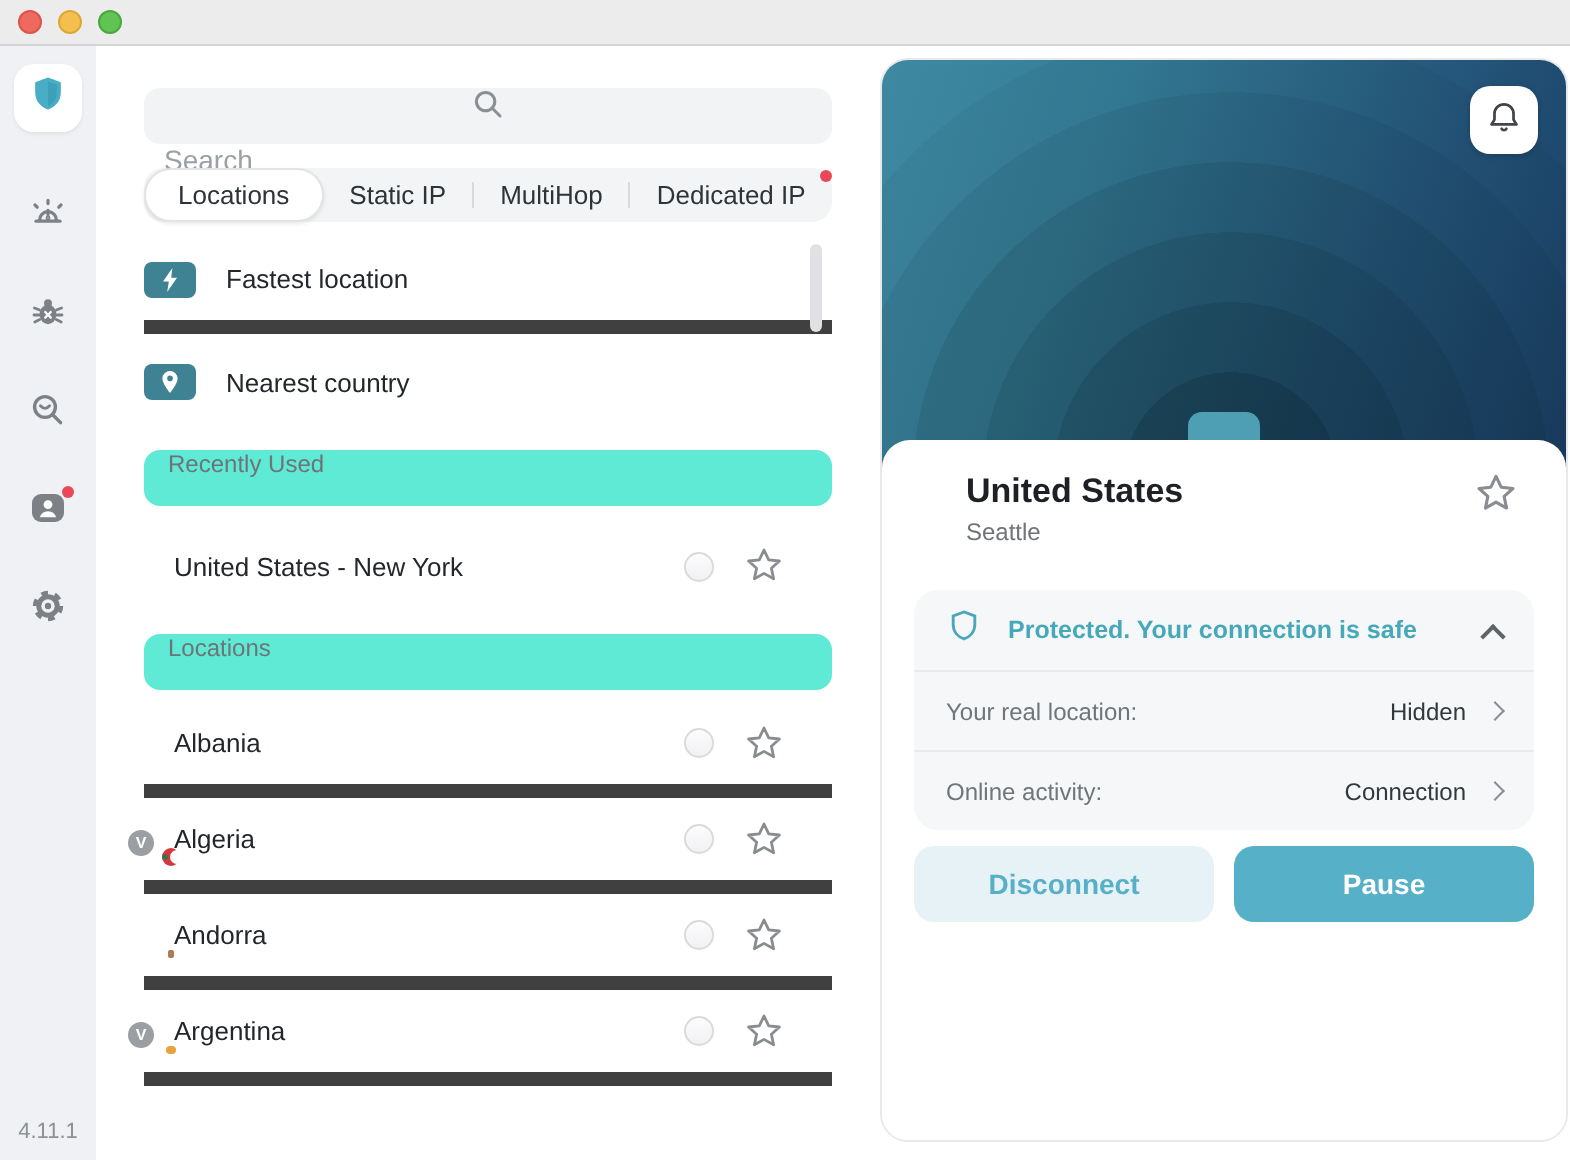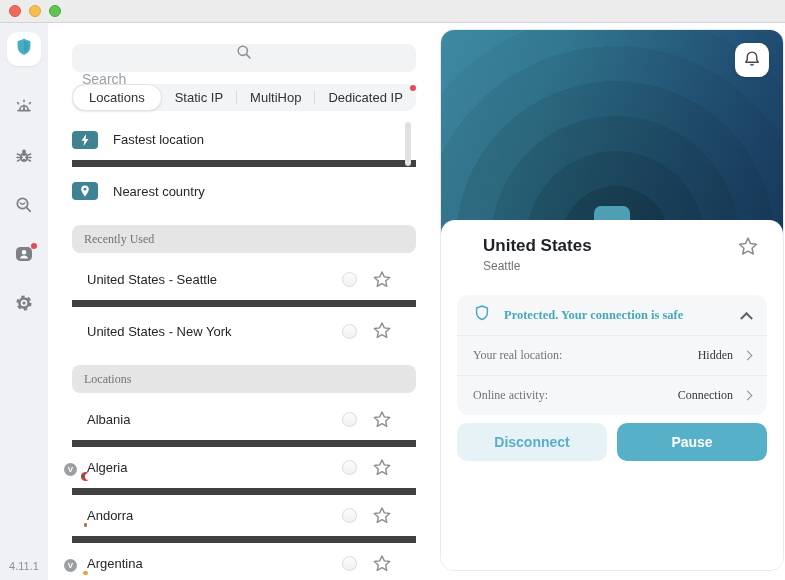--- a/index.html
+++ b/index.html
@@ -50,22 +50,22 @@
 
   .rowlist{margin-top:8px;}
   .row{height:48px;display:flex;align-items:center;border-bottom:7px solid #404040;}
   .row.nodiv{border-bottom:none;}
   .icbox{width:26px;height:18px;border-radius:4px;background:#3e8294;display:flex;
          align-items:center;justify-content:center;flex:0 0 auto;}
   .rowlabel{font-size:13px;color:#23272b;margin-left:15px;}
   .rowright{margin-left:auto;display:flex;align-items:center;gap:15px;padding-right:24px;}
   .loaddot{width:15px;height:15px;border-radius:50%;border:1.5px solid #d9dadc;
            background:linear-gradient(#fcfcfd,#f1f1f3);}
-  .sechead{height:28px;background:#e5e5e5;border-radius:8px;display:flex;align-items:center;
-           padding:0 12px;font-size:12px;color:#6f7478;margin:10px 0 6px;font-family:Liberation Serif, serif;}
+  .sechead{height:28px;background:#5eead4;border-radius:8px;display:flex;align-items:flex-start;
+           padding:0 12px;font-size:12px;color:#6f7478;margin:10px 0 6px;}
 
   
   .flagwrap{position:relative;flex:0 0 auto;}
   .flag{width:26px;height:18px;border-radius:3.5px;position:relative;overflow:hidden;
         box-shadow:inset 0 0 0 1px rgba(0,0,0,.07);}
   .flag.lg{width:44px;height:31px;border-radius:5px;}
   .flag-us{background:repeating-linear-gradient(180deg,#cb4249 0,#cb4249 7.7%,#fff 7.7%,#fff 15.4%);}
   .flag-us::after{content:"";position:absolute;top:0;left:0;width:42%;height:54%;
         background-color:#41548f;
         background-image:radial-gradient(circle,#fff .7px,transparent .9px);
@@ -103,21 +103,21 @@
         width:36px;height:14px;background:#4f9fb4;border-radius:7px 7px 0 0;}
   .content{margin-top:-14px;background:#fff;border-radius:14px 14px 0 0;position:relative;
         flex:1;padding:0 16px;display:flex;flex-direction:column;}
 
   .countryrow{display:flex;align-items:flex-start;padding:16px 8px 22px 8px;}
   .cmeta{margin-left:18px;}
   .cname{font-size:17px;font-weight:600;color:#1d2126;}
   .ccity{font-size:12px;color:#6f7478;margin-top:3px;}
   .starbtn{margin-left:auto;background:none;border:none;display:flex;}
 
-  .statusblock{background:#f6f7f8;border-radius:12px;overflow:hidden;font-family:Liberation Serif, serif;}
+  .statusblock{background:#f6f7f8;border-radius:12px;overflow:hidden;}
   .statusrow{height:40px;display:flex;align-items:center;padding:0 16px;gap:13px;}
   .statustext{font-size:12.5px;font-weight:600;color:#47a8ba;}
   .drow{height:40px;border-top:1px solid #eaebed;display:flex;align-items:center;
         padding:0 16px;font-size:12px;}
   .dlabel{color:#70757a;}
   .dval{margin-left:auto;color:#33383d;}
   .chev{width:7px;height:7px;border-right:1.8px solid #8b8f94;border-bottom:1.8px solid #8b8f94;
         transform:rotate(-45deg);flex:0 0 auto;margin-left:11px;}
   .chevup{width:9px;height:9px;border-right:2px solid #5f6368;border-bottom:2px solid #5f6368;
         transform:rotate(-135deg) translate(-2px,-2px);margin-left:auto;}
@@ -263,32 +263,20 @@
               <circle cx="5" cy="4.2" r="1.4" fill="#3e8294"></circle>
             </svg>
         </span>
         <span class="rowlabel">Nearest country</span>
       </div>
 
       <div class="sechead">
         <span>Recently Used</span>
       </div>
 
-      <div class="row">
-        <span class="flagwrap"><span class="flag flag-us"></span></span>
-        <span class="rowlabel">United States - Seattle</span>
-        <span class="rowright">
-          <span class="loaddot"></span>
-          <span class="starbtn">
-            <svg width="20" height="20" viewBox="0 0 20 20">
-                <path d="M10 2l2.35 4.9 5.35.6-4 3.6 1.1 5.3L10 13.7l-4.8 2.7 1.1-5.3-4-3.6 5.35-.6z" fill="none" stroke="#898d91" stroke-width="1.4" stroke-linejoin="round"></path>
-              </svg>
-          </span>
-        </span>
-      </div>
 
       <div class="row nodiv">
         <span class="flagwrap"><span class="flag flag-us"></span></span>
         <span class="rowlabel">United States - New York</span>
         <span class="rowright">
           <span class="loaddot"></span>
           <span class="starbtn">
             <svg width="20" height="20" viewBox="0 0 20 20">
                 <path d="M10 2l2.35 4.9 5.35.6-4 3.6 1.1 5.3L10 13.7l-4.8 2.7 1.1-5.3-4-3.6 5.35-.6z" fill="none" stroke="#898d91" stroke-width="1.4" stroke-linejoin="round"></path>
               </svg>

